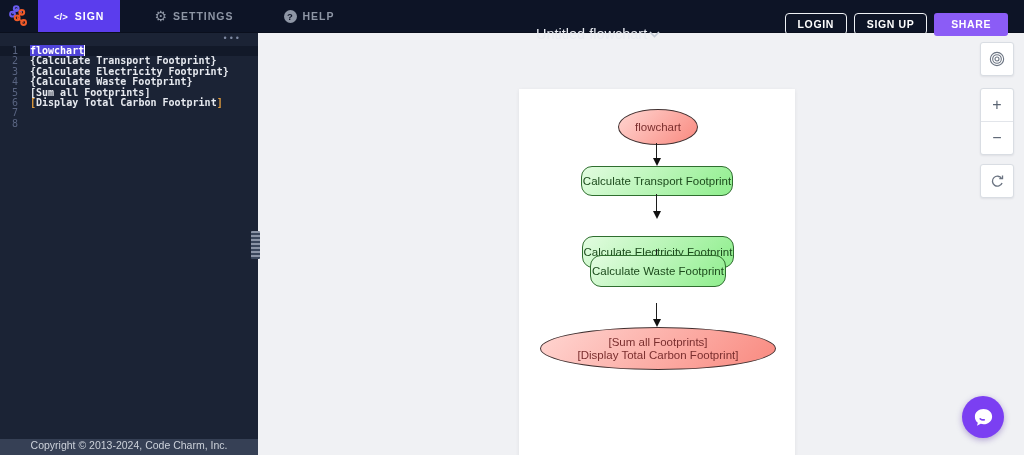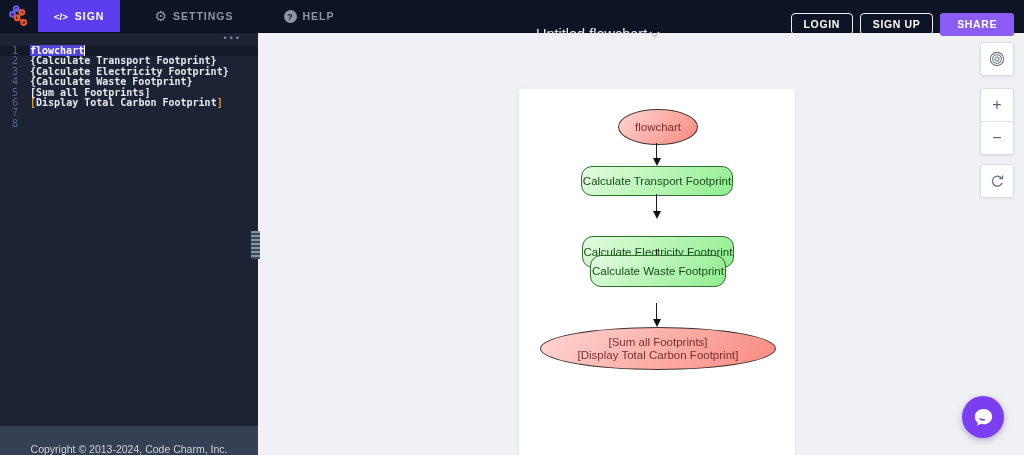--- a/index.html
+++ b/index.html
@@ -15,21 +15,21 @@
   .edit-btn{background:#5b3ded;color:#ffffff;padding:0 16px;gap:7px;}
   .code-glyph{font-size:9.5px;font-weight:bold;letter-spacing:0;}
   .gear{font-family:"DejaVu Sans",sans-serif;font-size:14px;letter-spacing:0;line-height:1;}
   .help-badge{width:13px;height:13px;border-radius:50%;background:#8e96a5;color:#0d1426;
               display:flex;align-items:center;justify-content:center;font-size:9.5px;
               font-weight:bold;letter-spacing:0;}
   .settings-btn{margin-left:20px;}
   .help-btn{margin-left:22px;}
   .doc-title{position:absolute;left:536px;top:18px;height:32px;display:flex;align-items:center;
              gap:2px;color:#e8ebf1;font-size:14.5px;cursor:pointer;}
-  .tb-right{position:absolute;right:10px;top:0;height:48px;display:flex;align-items:center;gap:7px;}
+  .tb-right{position:absolute;right:16px;top:0;height:48px;display:flex;align-items:center;gap:7px;}
   .ghost-btn{background:transparent;border:1.4px solid #eef1f5;border-radius:4px;color:#ffffff;
              font-size:10.5px;font-weight:bold;letter-spacing:.6px;padding:4px 12px;
              font-family:"Liberation Sans",sans-serif;cursor:pointer;}
   .share-btn{background:#8b5cf6;border:none;border-radius:3px;color:#ffffff;font-size:10.5px;
              font-weight:bold;letter-spacing:.6px;padding:5.5px 17px;
              font-family:"Liberation Sans",sans-serif;cursor:pointer;}
 
   
   .editor{position:absolute;left:0;top:32px;width:258px;height:423px;background:#1b2335;z-index:20;}
   .ed-top{position:relative;height:14px;}
@@ -37,22 +37,22 @@
            line-height:8px;cursor:pointer;}
   .ed-lines{font-family:"DejaVu Sans Mono","Liberation Mono",monospace;font-size:10px;
             font-weight:bold;line-height:10.4px;color:#e6e9ef;cursor:text;}
   .ed-line{display:flex;height:10.4px;white-space:pre;}
   .ed-line.active{background:#121929;}
   .ed-num{width:18px;text-align:right;color:#596481;flex:none;font-weight:normal;}
   .ed-code{margin-left:12px;}
   .seg-selected{background:#4f43d8;color:#ffffff;border-right:1px solid #ffffff;}
   .seg-plain{color:#e6e9ef;}
   .seg-bracket{color:#e09b3d;}
-  .ed-footer{position:absolute;left:0;bottom:0;width:258px;height:29px;background:#364055;
-             display:flex;align-items:flex-end;justify-content:center;color:#ccd1da;font-size:10.5px;}
+  .ed-footer{position:absolute;left:0;bottom:0;width:258px;height:16px;background:#364055;
+             display:flex;align-items:flex-start;justify-content:center;color:#ccd1da;font-size:10.5px;}
 
   
   .grip{position:absolute;left:251px;top:231px;width:9px;height:28px;z-index:25;cursor:col-resize;
         background:repeating-linear-gradient(180deg,#8a93a6 0 2px,#3a465c 2px 4px);
         border-radius:1px;}
 
   
   .canvas{position:absolute;left:258px;top:32px;width:766px;height:423px;background:#f0f1f4;
           overflow:hidden;cursor:grab;}
   .page{position:absolute;left:261px;top:57px;width:276px;height:370px;background:#ffffff;

